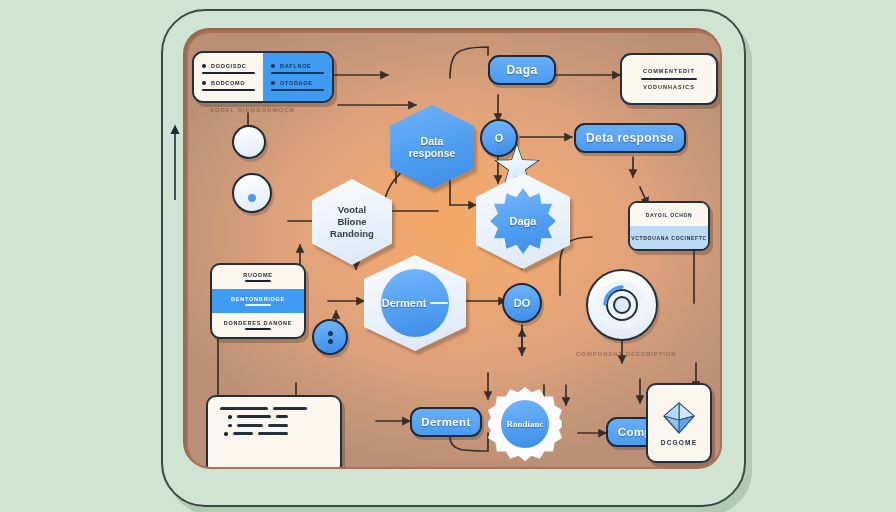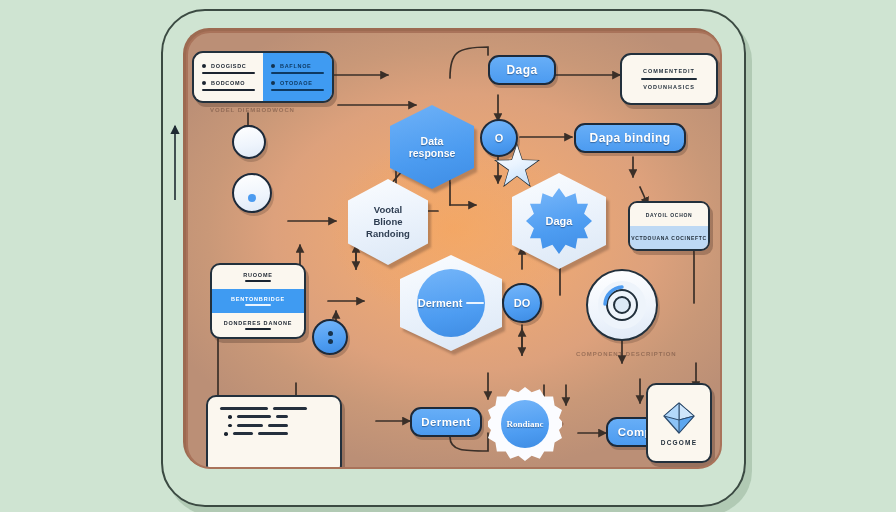--- a/index.html
+++ b/index.html
@@ -52,21 +52,21 @@
     clip-path:polygon(50% 0%,100% 25%,100% 75%,50% 100%,0% 75%,0% 25%);
     display:flex;align-items:center;justify-content:center;
     text-align:center;
   }
   .hex-blue{
     background:linear-gradient(165deg,#6fb2f8 0%,#4b9bf0 60%,#3d8ce4 100%);
     color:#fff;font-weight:700;text-shadow:0 1px 1px rgba(20,40,70,.5);
   }
   .hex-white{
     background:linear-gradient(165deg,#fbfdff 0%,#e9f1fb 55%,#dbe7f5 100%);
-    color:#2f3e52;font-weight:700;margin-left:36px;
+    color:#2f3e52;font-weight:700;
   }
   .hexshadow{filter:drop-shadow(3px 4px 1px rgba(70,45,35,.3));}
 
   .circle{border-radius:50%;display:flex;align-items:center;justify-content:center;}
   .circle-blue{
     background:linear-gradient(170deg,#74b5f9 0%,#4d9cf1 65%,#3e8ce3 100%);
     border:2px solid #1d2a3a;color:#fff;font-weight:700;
     box-shadow:2px 3px 0 rgba(60,40,30,.25);
     text-shadow:0 1px 1px rgba(20,40,70,.5);
   }
@@ -302,21 +302,21 @@
     </div>
 
     <div class="node hexshadow" style="left:202px;top:72px;width:84px;height:84px;">
       <div class="hex hex-blue" style="font-size:10.5px;line-height:12px;">
         <span>Data<br>response</span>
       </div>
     </div>
 
     <div class="node circle circle-blue" style="left:292px;top:86px;width:38px;height:38px;font-size:11px;">O</div>
 
-    <div class="node pill" style="left:386px;top:90px;width:112px;height:30px;font-size:12px;">Dapa binding</div>
+    <div class="node pill" style="left:386px;top:90px;width:112px;height:30px;font-size:12px;">Deta response</div>
 
     <div class="node" style="left:308px;top:112px;width:42px;height:42px;">
       <div class="star5-outline" style="left:-2px;top:-2px;width:46px;height:46px;"></div>
       <div class="star5" style="position:absolute;left:0;top:0;width:42px;height:42px;"></div>
     </div>
 
     <div class="node circle circle-white" style="left:44px;top:92px;width:34px;height:34px;"></div>
 
     <div class="node circle circle-white" style="left:44px;top:140px;width:40px;height:40px;">
       <span style="width:8px;height:8px;border-radius:50%;background:#4c9bf0;display:block;margin-top:10px;"></span>

